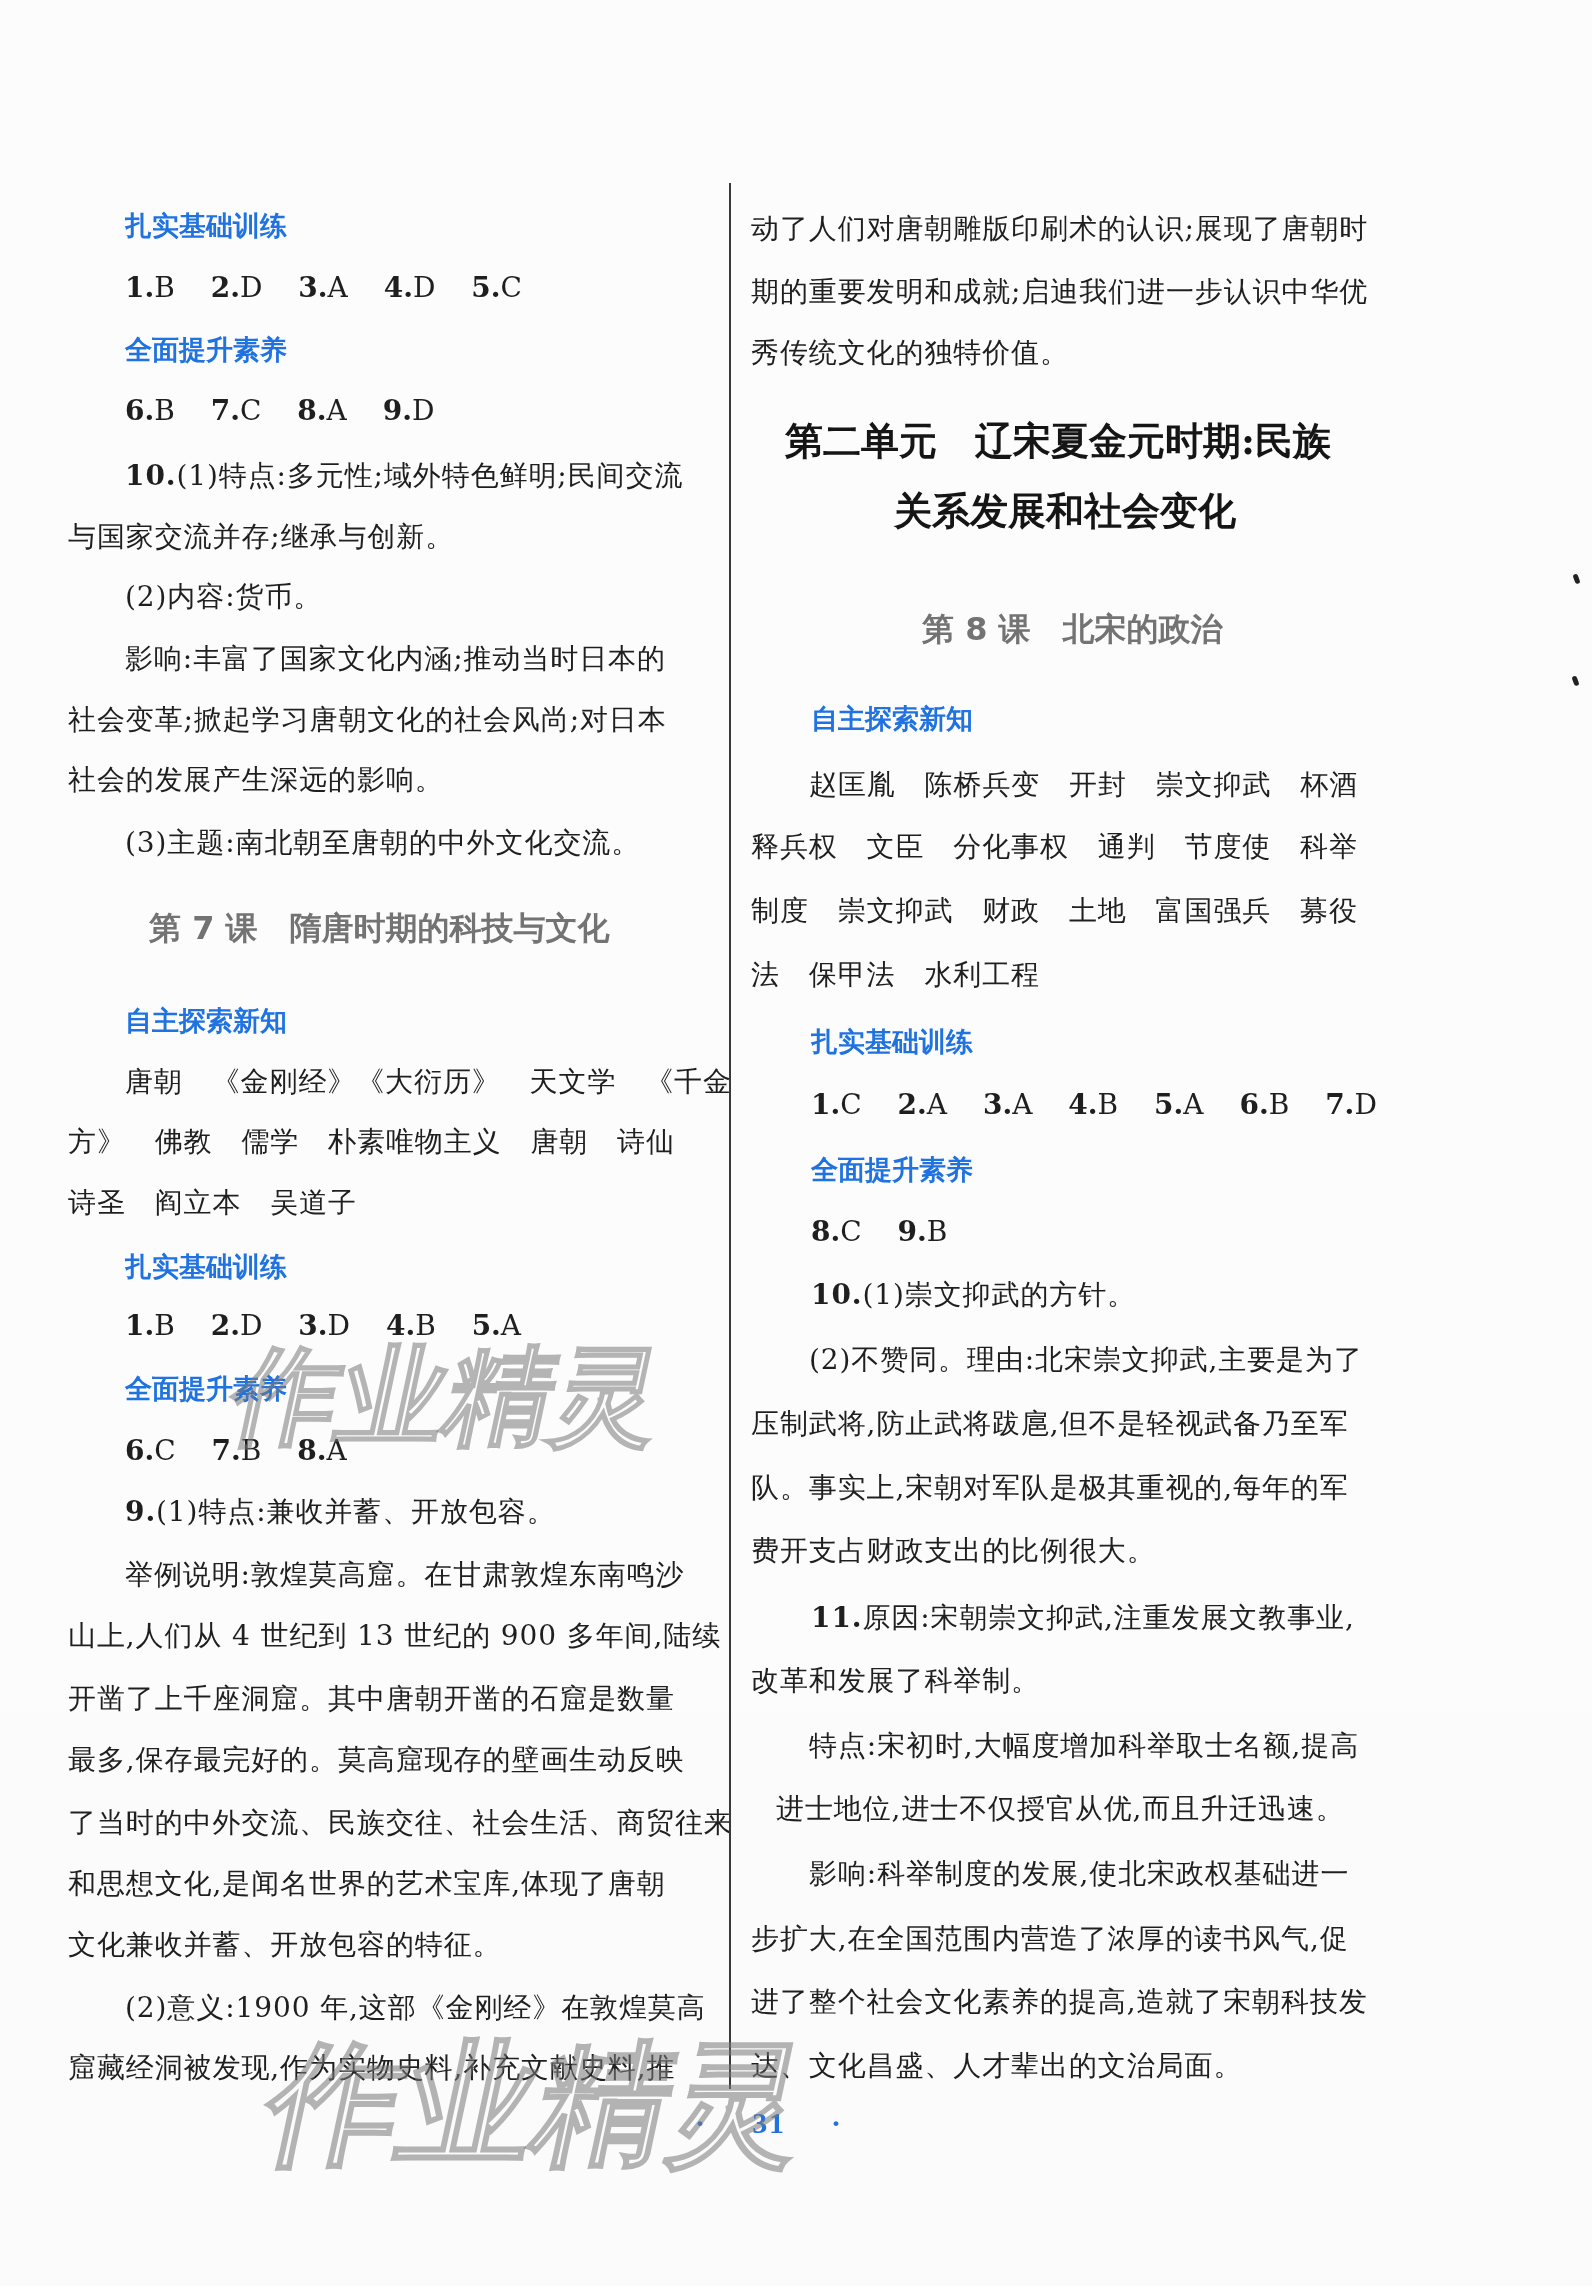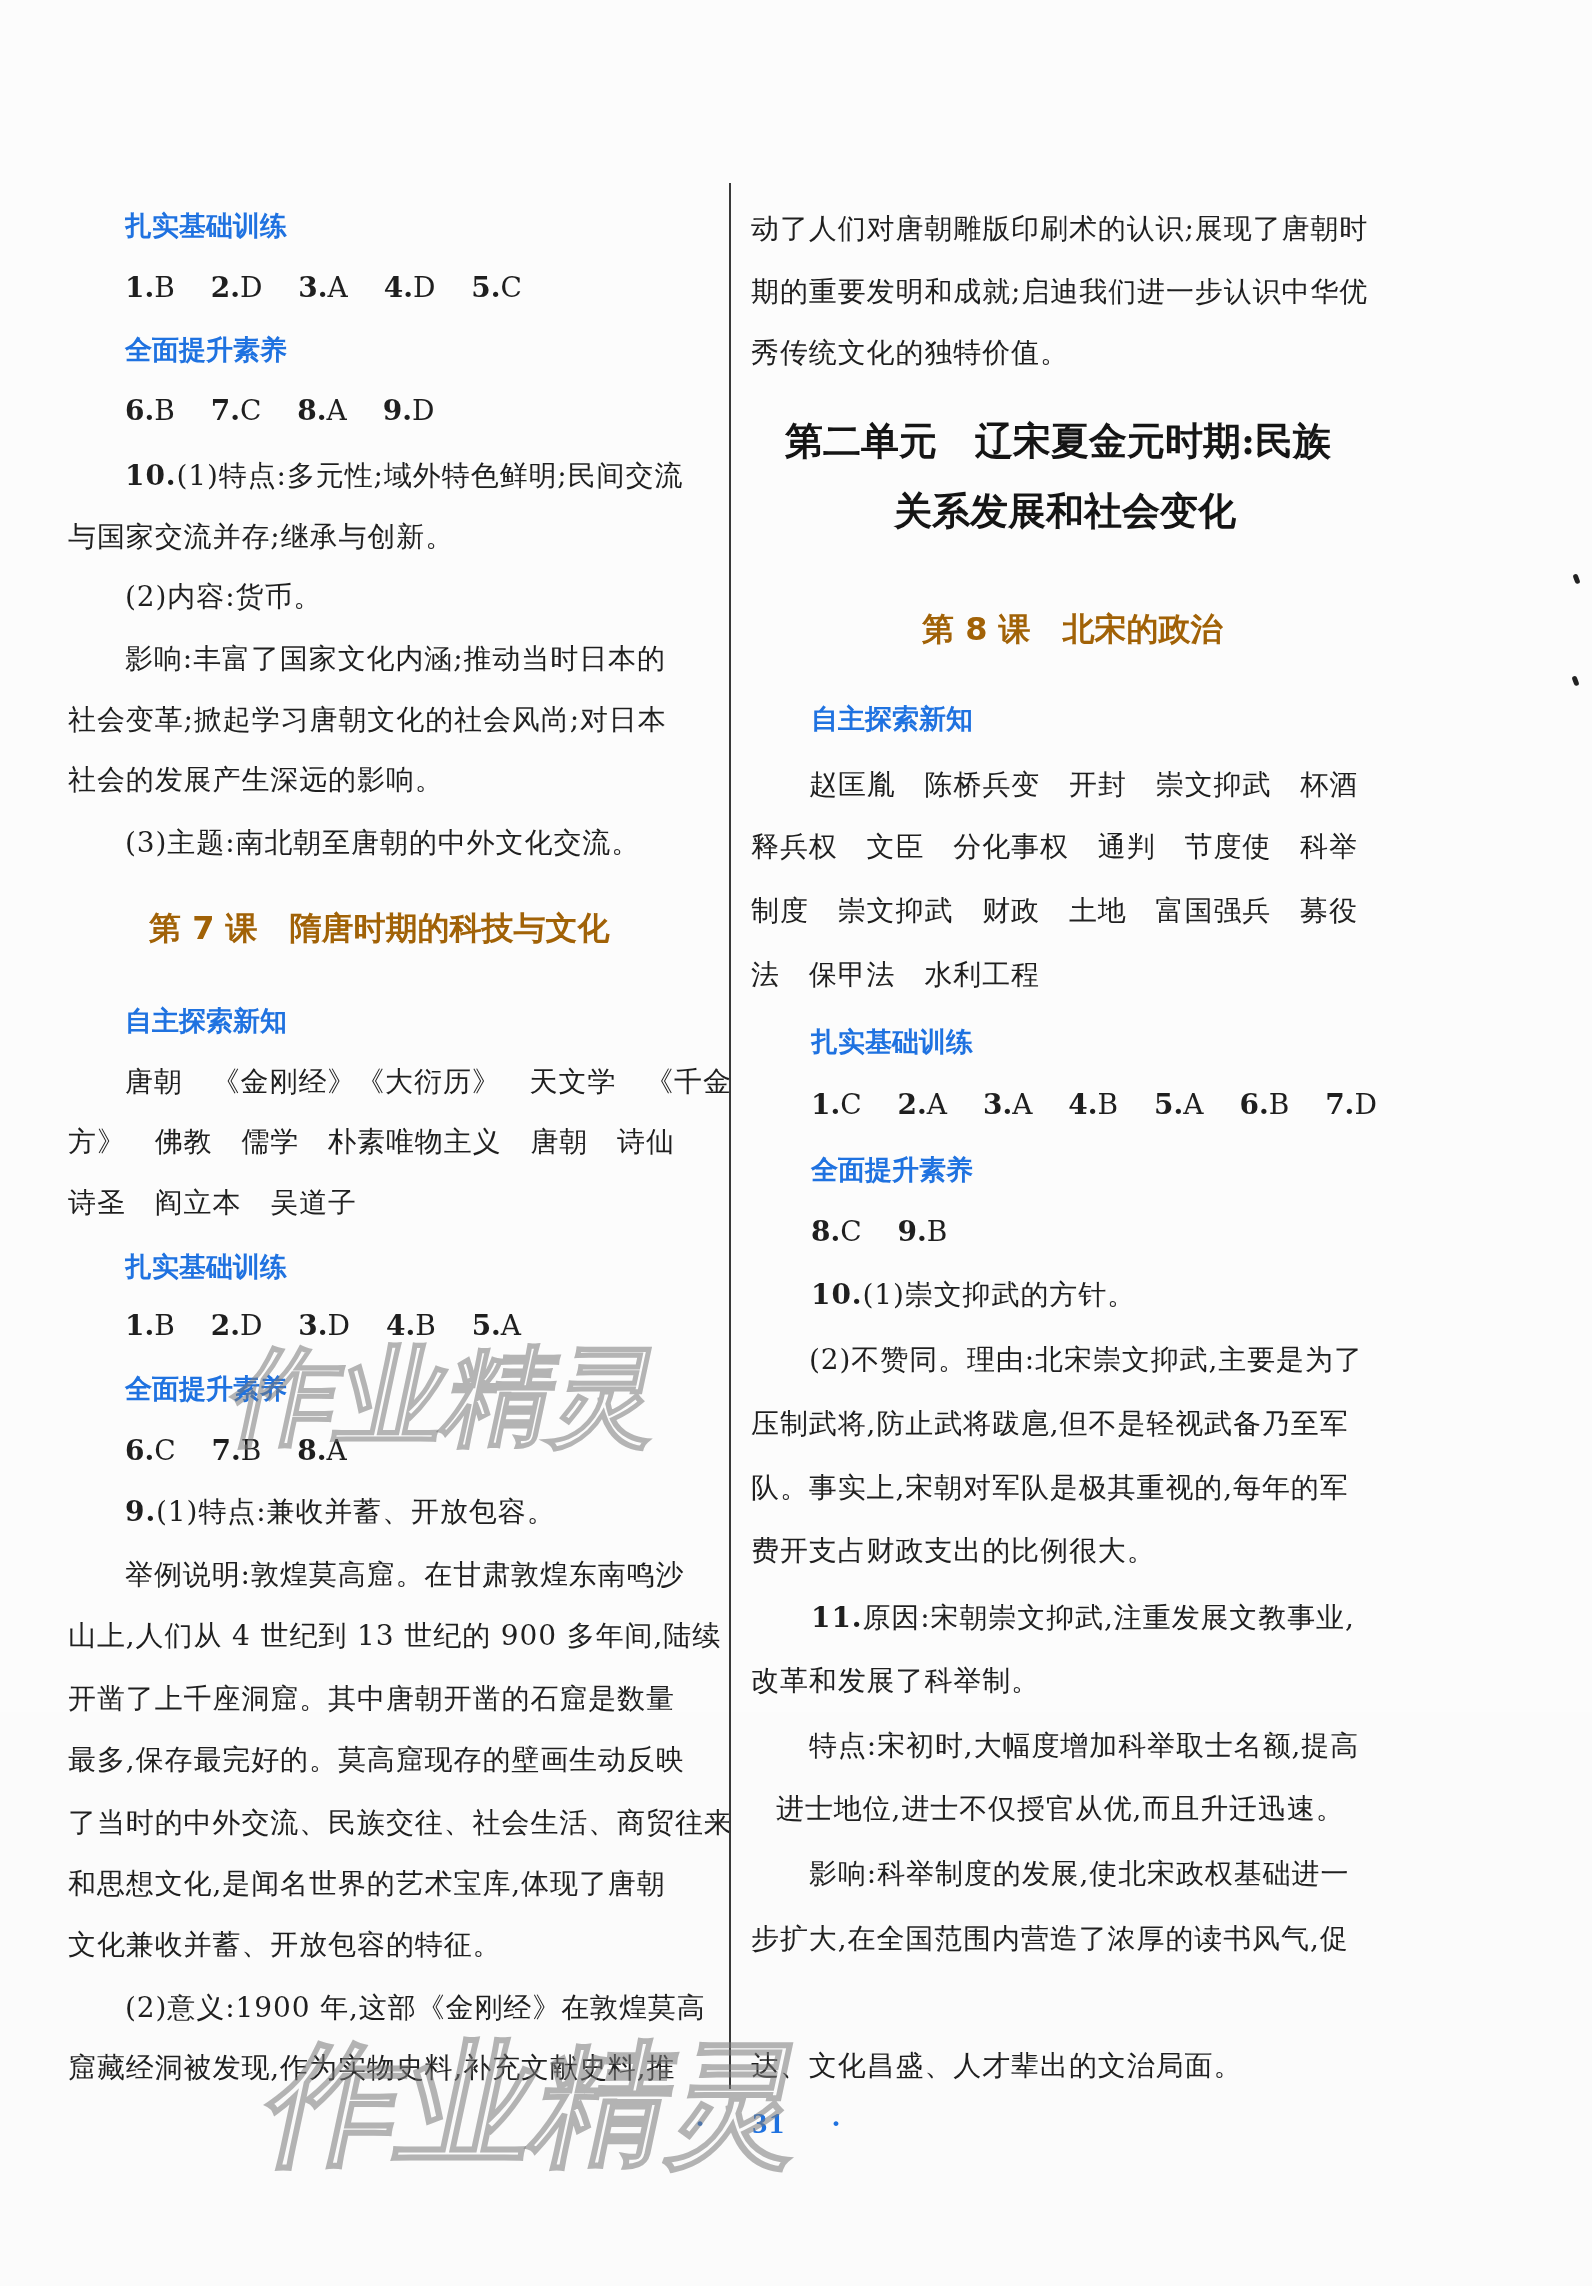--- a/index.html
+++ b/index.html
@@ -3,21 +3,21 @@
 <meta charset="utf-8">
 <style>
   html, body { margin: 0; padding: 0; background: #fbfbfb; }
   body { width: 1592px; height: 2286px; position: relative; overflow: hidden;
          font-family: "DejaVu Serif", "Liberation Serif", serif; color: #1f1f1f; }
   .page { position: absolute; left: 0; top: 0; width: 1592px; height: 1712px; background: #fcfcfc; }
   .line { position: absolute; white-space: nowrap; font-size: 28px; line-height: 36px; letter-spacing: 0.9px; }
   .sec { position: absolute; white-space: nowrap; font-family: "DejaVu Sans", "Liberation Sans", sans-serif;
          font-weight: bold; font-size: 27px; line-height: 34px; color: #1f72e0; letter-spacing: 0px; }
   .lesson { position: absolute; white-space: nowrap; font-family: "DejaVu Sans", "Liberation Sans", sans-serif;
-            font-size: 32px; line-height: 39px; color: #a16207; font-weight: bold; }
+            font-size: 32px; line-height: 39px; color: #737373; font-weight: bold; }
   .unit { position: absolute; white-space: nowrap; font-family: "DejaVu Serif", "Liberation Serif", serif;
           font-size: 38px; line-height: 45px; font-weight: bold; color: #151515; }
   .ans { position: absolute; white-space: nowrap; font-size: 28px; line-height: 36px; }
   .ans span.item { margin-right: 27px; }
   .ans b { font-weight: bold; }
   .divider { position: absolute; left: 729px; top: 183px; width: 1.8px; height: 1906px; background: #3a3a3a; }
   .pagenum { position: absolute; top: 2106px; left: 695px; font-size: 30px; color: #1f72e0; font-weight: bold;
              font-family: "Liberation Serif", serif; white-space: nowrap; letter-spacing: 1.8px; }
   .watermark { position: absolute; font-family: "DejaVu Sans", sans-serif; font-size: 134px; font-weight: bold;
                color: transparent; -webkit-text-stroke: 1.8px rgba(120,120,120,0.55); white-space: nowrap;
@@ -125,20 +125,21 @@
   <div class="line R" style="top:1406px;">压制武将,防止武将跋扈,但不是轻视武备乃至军</div>
   <div class="line R" style="top:1470px;">队。事实上,宋朝对军队是极其重视的,每年的军</div>
   <div class="line R" style="top:1533px;">费开支占财政支出的比例很大。</div>
 
   <div class="line" style="left:811px; top:1600px;"><b>11.</b><span>原因:宋朝崇文抑武,注重发展文教事业,</span></div>
   <div class="line R" style="top:1663px;">改革和发展了科举制。</div>
   <div class="line Ri" style="top:1728px;">特点:宋初时,大幅度增加科举取士名额,提高</div>
   <div class="line R" style="top:1791px;margin-left:25px;">进士地位,进士不仅授官从优,而且升迁迅速。</div>
   <div class="line Ri" style="top:1856px;">影响:科举制度的发展,使北宋政权基础进一</div>
   <div class="line R" style="top:1921px;">步扩大,在全国范围内营造了浓厚的读书风气,促</div>
+  <div class="line R" style="top:1984px;">进了整个社会文化素养的提高,造就了宋朝科技发</div>
   <div class="line R" style="top:2048px;">达、文化昌盛、人才辈出的文治局面。</div>
 
   <div class="pagenum">
     <span>·</span>
     <span style="margin:0 36px 0 36px;">31</span>
     <span>·</span>
   </div>
 
   <div class="watermark" style="left:233px; top:1325px; font-size:107px;">作业精灵</div>
   <div class="watermark" style="left:269px; top:2015px; font-size:134px;">作业精灵</div>

